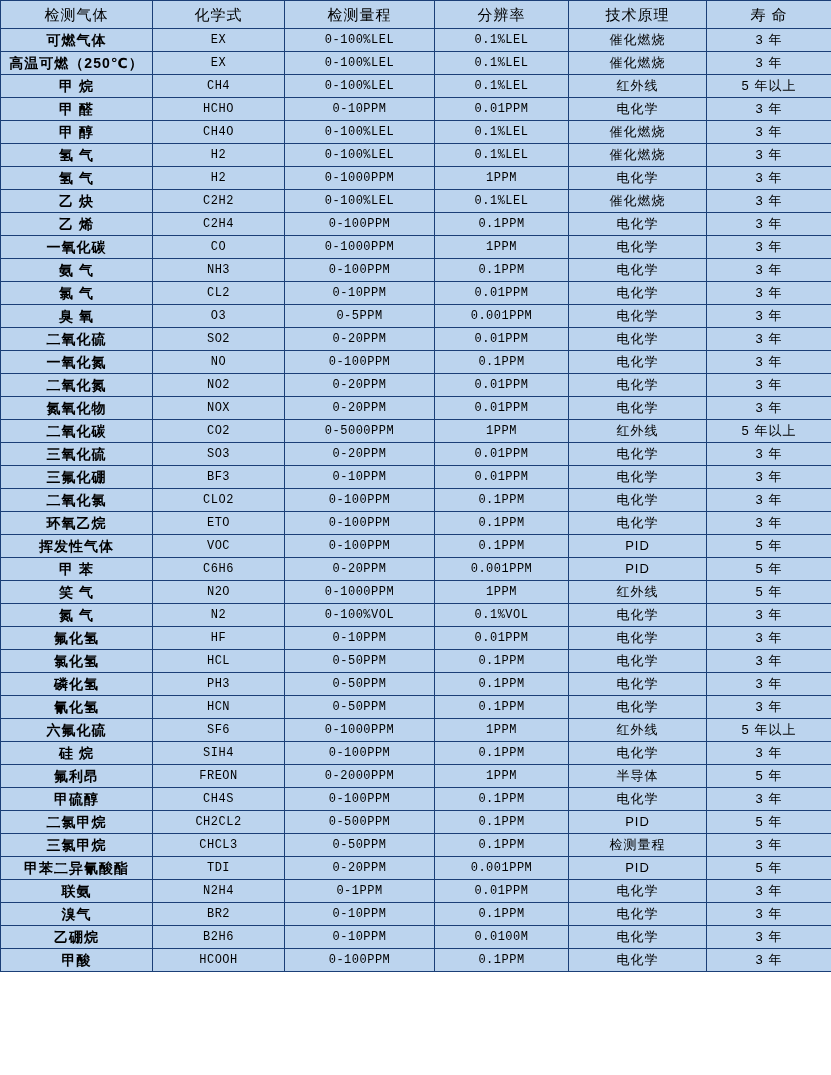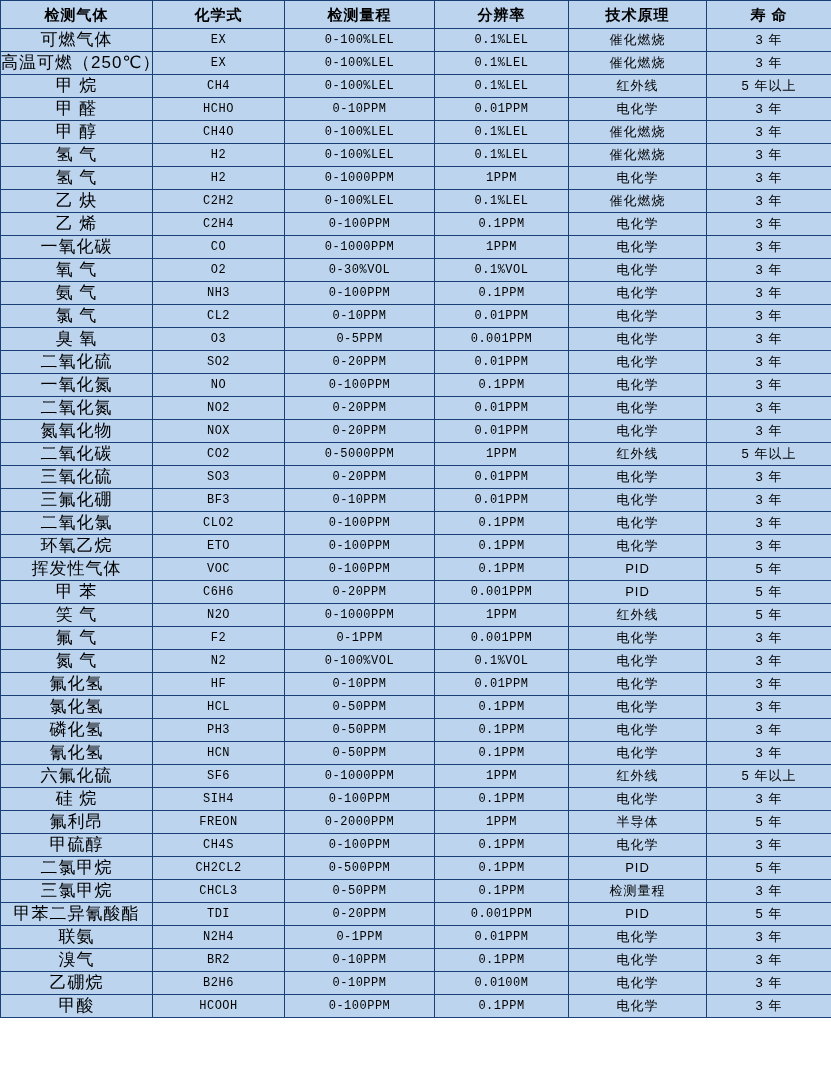--- a/index.html
+++ b/index.html
@@ -33,29 +33,30 @@
     padding: 0;
     height: 22px;
     line-height: 22px;
     overflow: hidden;
     white-space: nowrap;
   }
   table.gas-table thead th {
     height: 27px;
     line-height: 27px;
     font-size: 15px;
-    font-weight: bold;
+    font-weight: normal;
     letter-spacing: 1px;
   }
   table.gas-table tbody td {
     font-size: 13px;
   }
   table.gas-table tbody td.name {
-    font-size: 17px;
+    font-size: 14px;
     letter-spacing: 1px;
+    font-weight: bold;
   }
   table.gas-table tbody td.formula,
   table.gas-table tbody td.range,
   table.gas-table tbody td.resolution {
     font-family: "Liberation Mono", "DejaVu Sans Mono", monospace;
     font-size: 12px;
     letter-spacing: 0.5px;
   }
   table.gas-table tbody td.principle,
   table.gas-table tbody td.life {
@@ -160,28 +161,20 @@
       </tr>
       <tr>
         <td class="name">一氧化碳</td>
         <td class="formula">CO</td>
         <td class="range">0-1000PPM</td>
         <td class="resolution">1PPM</td>
         <td class="principle">电化学</td>
         <td class="life">3 年</td>
       </tr>
       <tr>
-        <td class="name">氧 气</td>
-        <td class="formula">O2</td>
-        <td class="range">0-30%VOL</td>
-        <td class="resolution">0.1%VOL</td>
-        <td class="principle">电化学</td>
-        <td class="life">3 年</td>
-      </tr>
-      <tr>
         <td class="name">氨 气</td>
         <td class="formula">NH3</td>
         <td class="range">0-100PPM</td>
         <td class="resolution">0.1PPM</td>
         <td class="principle">电化学</td>
         <td class="life">3 年</td>
       </tr>
       <tr>
         <td class="name">氯 气</td>
         <td class="formula">CL2</td>
@@ -288,28 +281,20 @@
       </tr>
       <tr>
         <td class="name">笑 气</td>
         <td class="formula">N2O</td>
         <td class="range">0-1000PPM</td>
         <td class="resolution">1PPM</td>
         <td class="principle">红外线</td>
         <td class="life">5 年</td>
       </tr>
       <tr>
-        <td class="name">氟 气</td>
-        <td class="formula">F2</td>
-        <td class="range">0-1PPM</td>
-        <td class="resolution">0.001PPM</td>
-        <td class="principle">电化学</td>
-        <td class="life">3 年</td>
-      </tr>
-      <tr>
         <td class="name">氮 气</td>
         <td class="formula">N2</td>
         <td class="range">0-100%VOL</td>
         <td class="resolution">0.1%VOL</td>
         <td class="principle">电化学</td>
         <td class="life">3 年</td>
       </tr>
       <tr>
         <td class="name">氟化氢</td>
         <td class="formula">HF</td>

